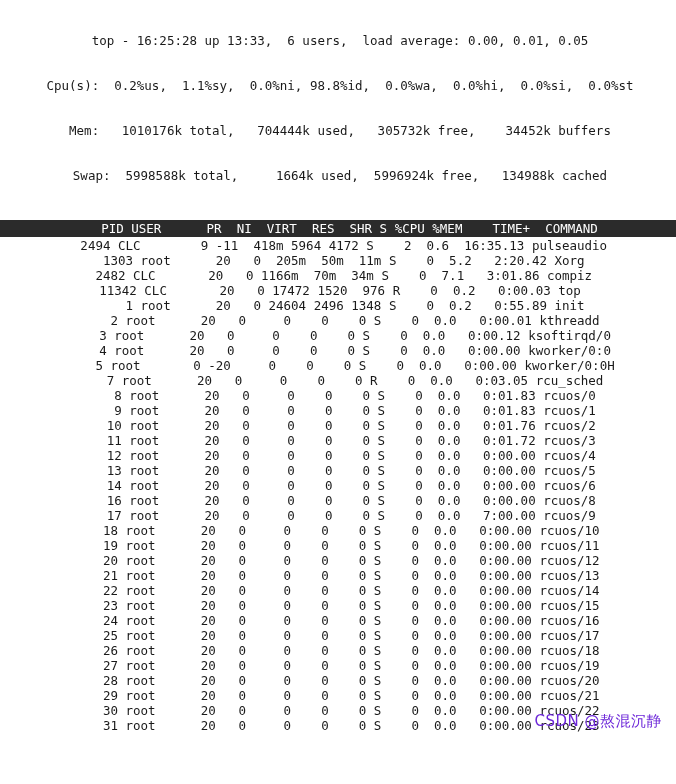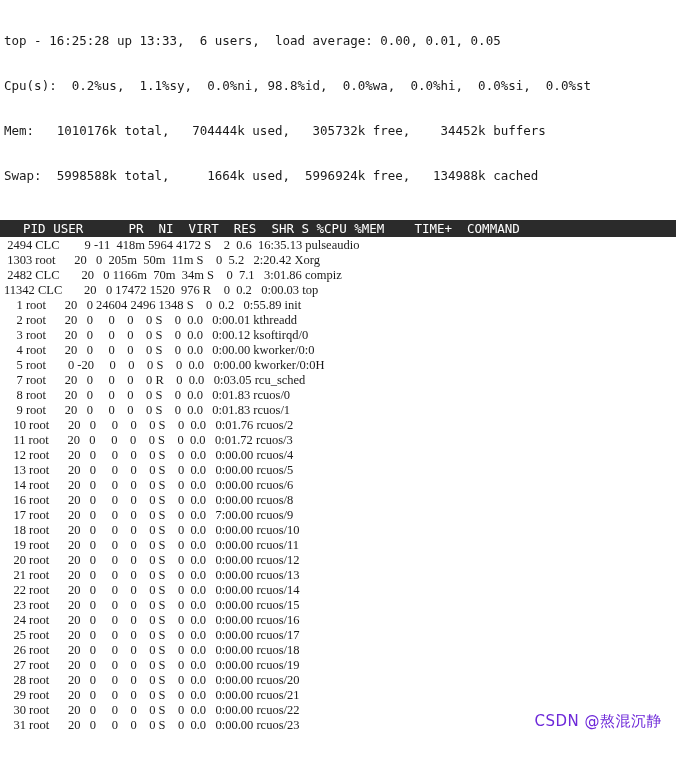--- a/index.html
+++ b/index.html
@@ -18,20 +18,21 @@
     color: #1a1a1a;
     -webkit-font-smoothing: none;
   }
   #terminal {
     position: relative;
     width: 676px;
     height: 743px;
     background: #ffffff;
     padding: 0;
     box-sizing: border-box;
+    text-align: center;
   }
   .summary {
     padding-top: 3px;
     padding-left: 4px;
     white-space: pre;
   }
   .summary-line {
     white-space: pre;
     height: 15px;
     line-height: 15px;
@@ -51,21 +52,20 @@
   }
   .proc-body {
     padding-left: 4px;
     padding-top: 1px;
   }
   .proc-row {
     white-space: pre;
     height: 15px;
     line-height: 15px;
     color: #1a1a1a;
-    font-family: Liberation Serif, serif;
   }
   .watermark {
     position: absolute;
     right: 14px;
     bottom: 14px;
     font-family: "DejaVu Sans", "Liberation Sans", sans-serif;
     font-size: 15px;
     color: #6d28d9;
     letter-spacing: 0.5px;
     white-space: nowrap;

